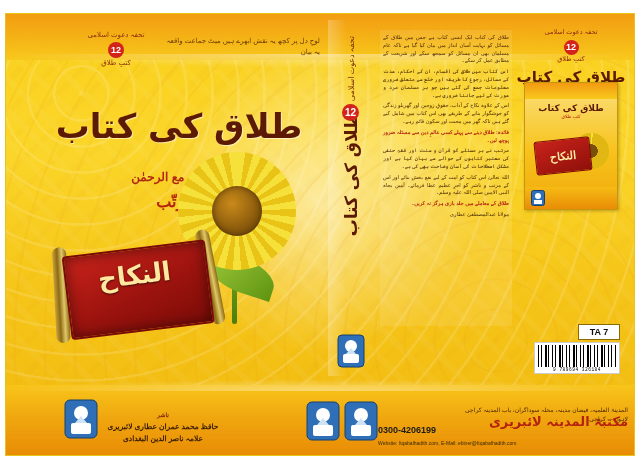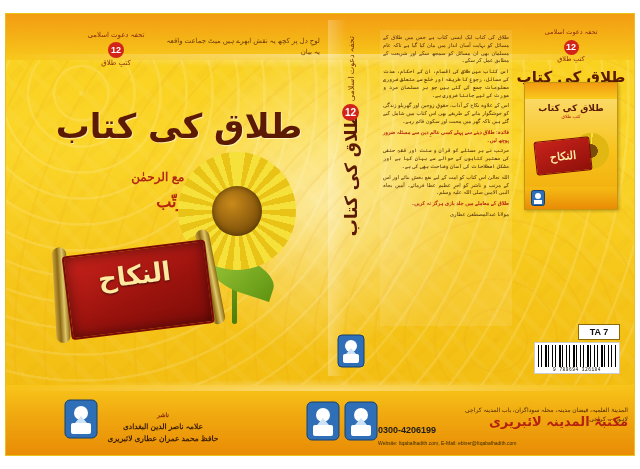--- a/index.html
+++ b/index.html
@@ -609,22 +609,22 @@
         <svg class="svg-icon" viewBox="0 0 34 40" width="34" height="40" aria-hidden="true">
           <rect x="1" y="1" width="32" height="38" rx="5" fill="#2e6fb7" stroke="#16416f"></rect>
           <circle cx="17" cy="14" r="7" fill="#ffffff"></circle>
           <rect x="7" y="24" width="20" height="11" rx="2" fill="#ffffff"></rect>
           <path d="M11 24 L17 17 L23 24 Z" fill="#cfe3f7"></path>
         </svg>
       </div>
 
       <div class="pub-left">
         <div class="role">ناشر</div>
+        <div class="name">حافظ محمد عمران عطاری لائبریری</div>
         <div class="name">علامہ ناصر الدین البغدادی</div>
-        <div class="name">حافظ محمد عمران عطاری لائبریری</div>
       </div>
 
       <div class="logo-badge l2">
         <svg class="svg-icon" viewBox="0 0 34 40" width="34" height="40" aria-hidden="true">
           <rect x="1" y="1" width="32" height="38" rx="5" fill="#2e6fb7" stroke="#16416f"></rect>
           <circle cx="17" cy="14" r="7" fill="#ffffff"></circle>
           <rect x="7" y="24" width="20" height="11" rx="2" fill="#ffffff"></rect>
           <path d="M11 24 L17 17 L23 24 Z" fill="#cfe3f7"></path>
         </svg>
       </div>

